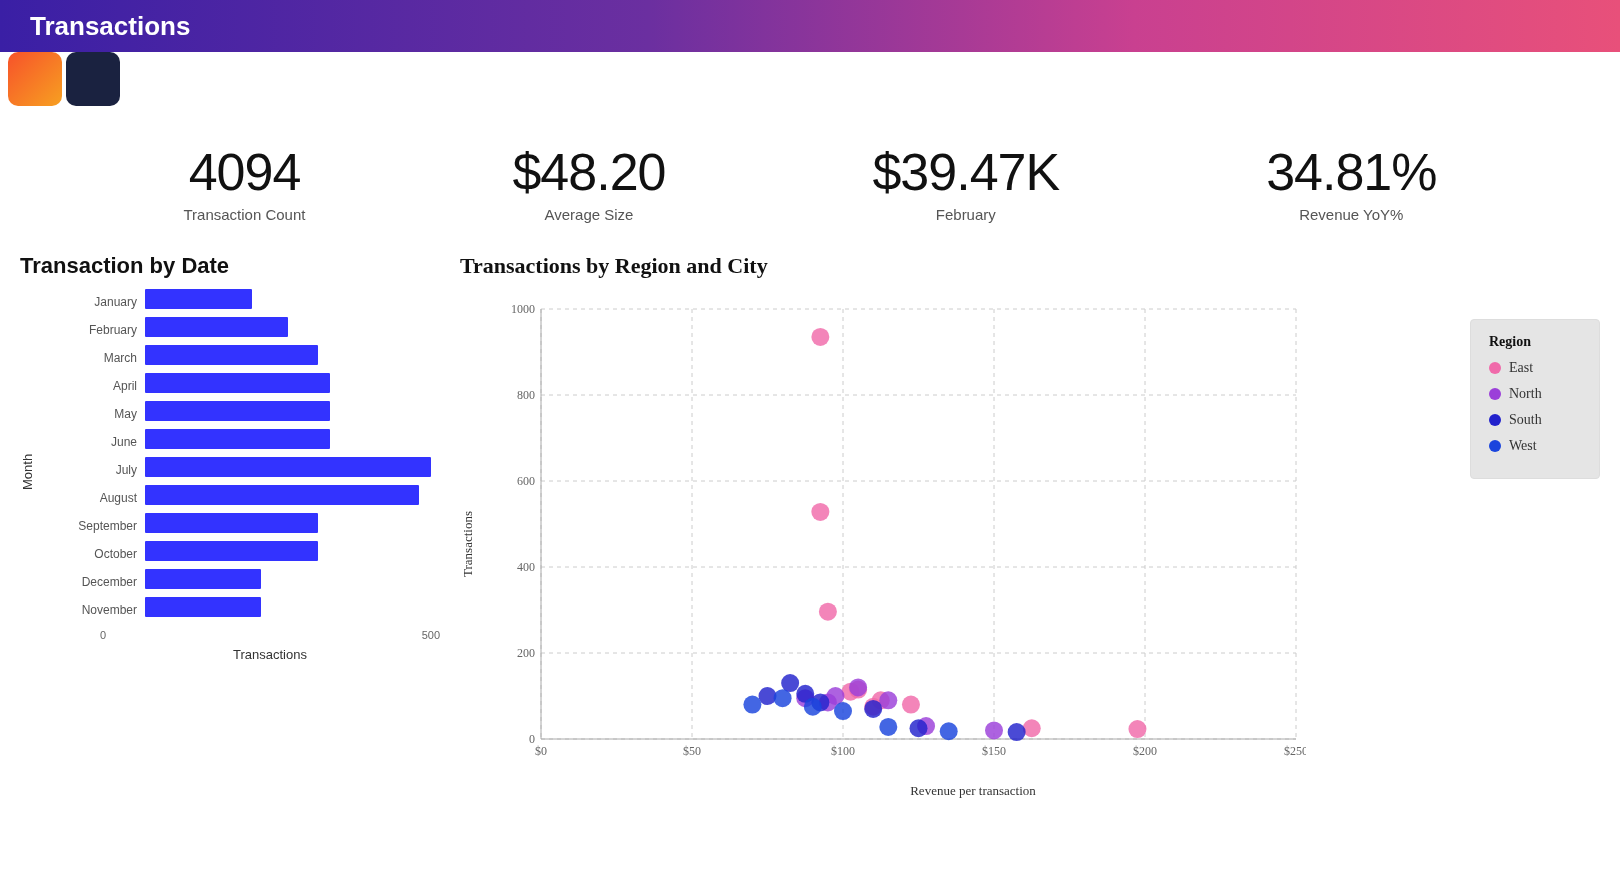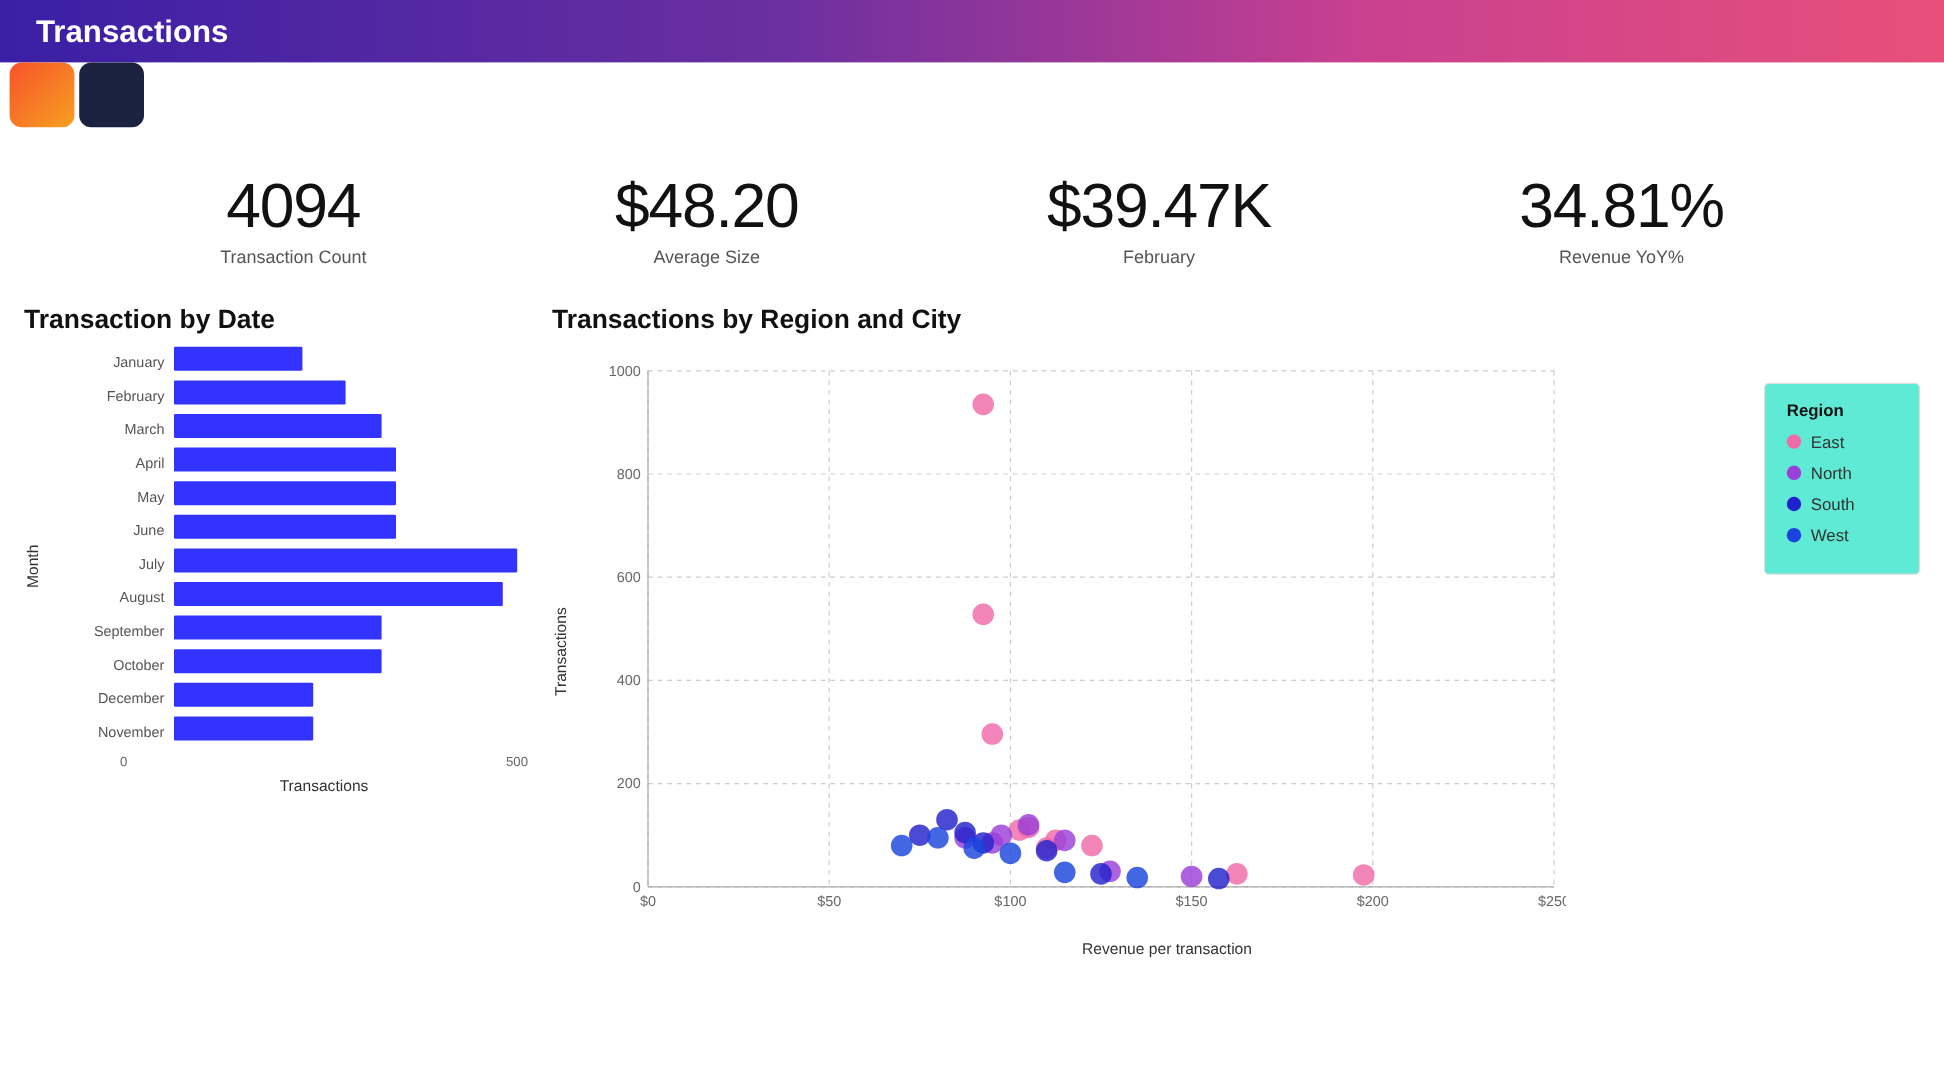--- a/index.html
+++ b/index.html
@@ -35,29 +35,29 @@
     .bar-y-label { writing-mode: vertical-rl; text-orientation: mixed; transform: rotate(180deg); font-size: 13px; color: #333; font-weight: 500; display: flex; align-items: center; justify-content: center; margin-right: 6px; padding-bottom: 30px; }
     .bar-rows { flex: 1; }
     .bar-row { display: flex; align-items: flex-end; margin-bottom: 8px; margin-left: 32px; }
     .bar-month { font-size: 12px; color: #555; width: 72px; text-align: right; padding-right: 8px; flex-shrink: 0; }
     .bar-track { flex: 1; height: 20px; position: relative; }
     .bar-fill { height: 100%; background: #3333ff; border-radius: 1px; }
     .x-axis-bar { display: flex; justify-content: space-between; font-size: 11px; color: #666; padding-left: 80px; margin-top: 4px; }
     .x-label-bar { font-size: 13px; color: #333; text-align: center; font-weight: 500; padding-left: 80px; margin-top: 6px; }
 
     
-    .scatter-chart-container { flex: 1; position: relative; }
+    .scatter-chart-container { flex: 1; position: relative; font-family: Liberation Serif, serif; }
     .scatter-inner { display: flex; gap: 10px; }
     .scatter-plot-area { flex: 1; position: relative; }
     .scatter-svg-wrap { position: relative; }
     .scatter-y-label { writing-mode: vertical-rl; text-orientation: mixed; transform: rotate(180deg); font-size: 13px; color: #333; font-weight: 500; display: flex; align-items: center; justify-content: center; }
     .scatter-x-label { font-size: 13px; color: #333; text-align: center; font-weight: 500; margin-top: 4px; }
 
     
-    .legend { background: #5eead4; border: 1px solid #ddd; border-radius: 4px; padding: 14px 18px; min-width: 130px; align-self: flex-start; margin-top: 30px; }
+    .legend { background: #e5e5e5; border: 1px solid #ddd; border-radius: 4px; padding: 14px 18px; min-width: 130px; align-self: flex-start; margin-top: 30px; }
     .legend-title { font-size: 14px; font-weight: 700; color: #111; margin-bottom: 10px; }
     .legend-item { display: flex; align-items: center; gap: 8px; margin-bottom: 10px; font-size: 14px; color: #333; }
     .legend-dot { width: 12px; height: 12px; border-radius: 50%; flex-shrink: 0; }
 
     svg { display: block; }
   </style>
 </head>
 <body>
 
 <div class="header">

